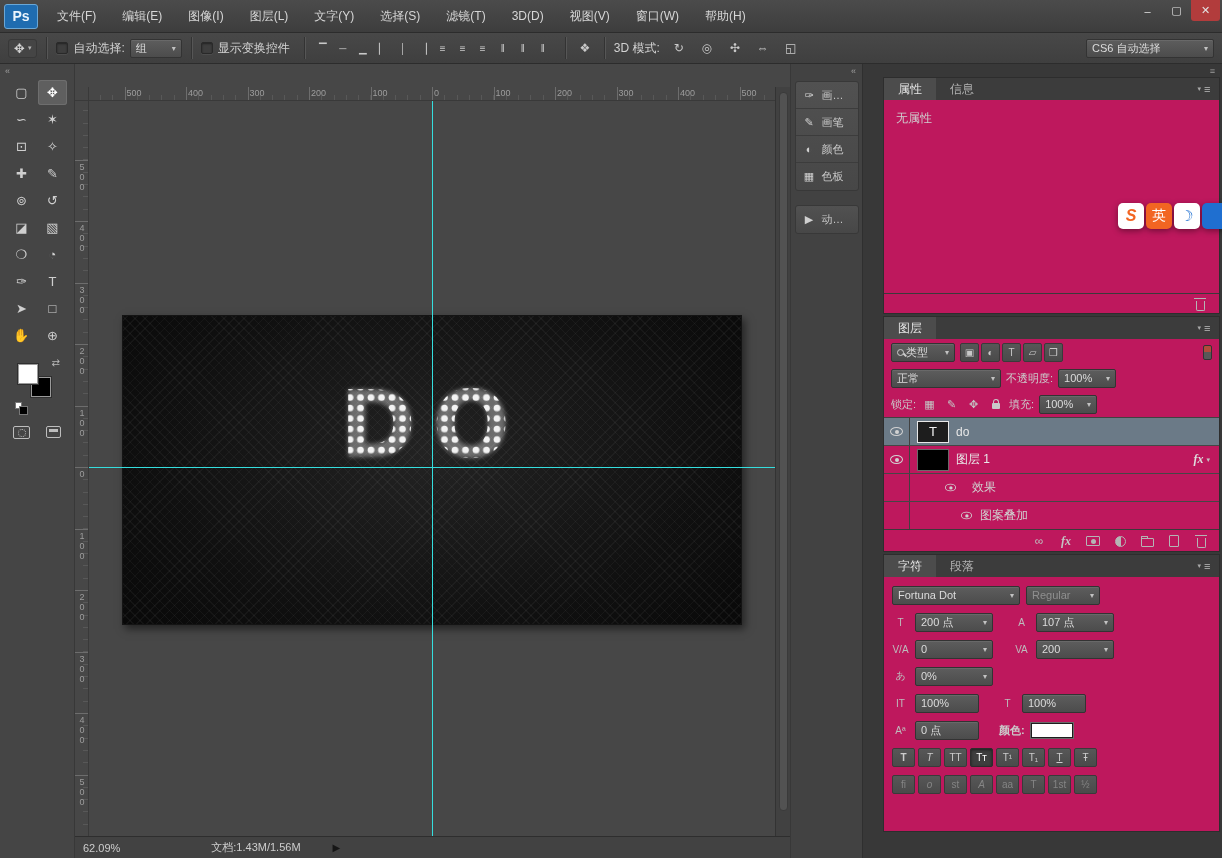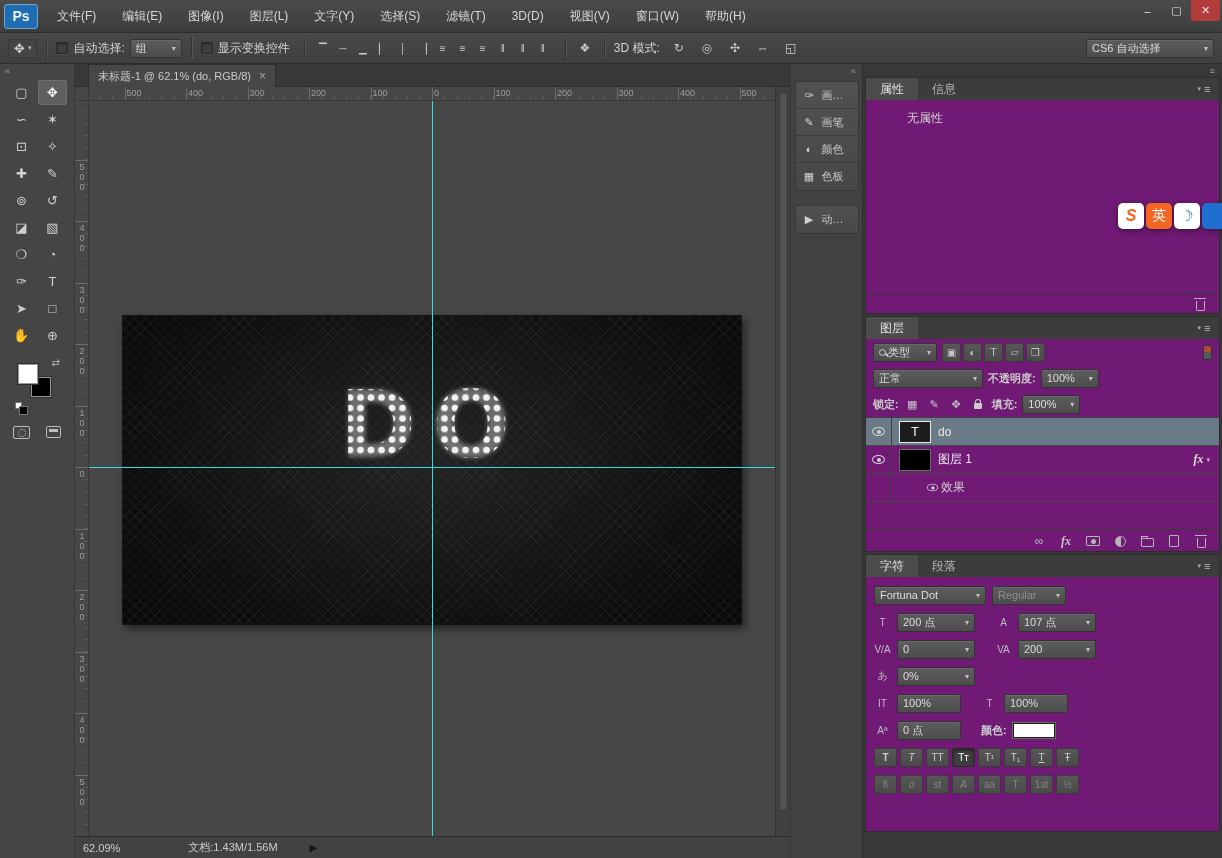--- a/index.html
+++ b/index.html
@@ -22,21 +22,21 @@
   .toolpreset::after{content:"▾";font-size:7px;color:#b5b5b5;}
   .g{color:#d5d5d5;font-size:13px;line-height:1;}
   .sep{width:1px;height:22px;background:#333;box-shadow:1px 0 0 #565656;margin:0 9px;}
   .cb{width:12px;height:12px;background:#3e3e3e;border:1px solid #292929;border-radius:2px;box-shadow:inset 0 1px 2px rgba(0,0,0,.45),0 1px 0 rgba(255,255,255,.06);margin-right:5px;}
   .optlabel{font-size:12px;color:#d2d2d2;margin-right:5px;white-space:nowrap;}
   .dd{display:inline-flex;align-items:center;height:19px;background:linear-gradient(#5d5d5d,#4c4c4c);border:1px solid #333;border-radius:2px;box-shadow:inset 0 1px 0 rgba(255,255,255,.08);padding:0 5px;color:#dcdcdc;font-size:11px;white-space:nowrap;}
   .dd::after{content:"▾";margin-left:auto;padding-left:6px;font-size:8px;color:#c2c2c2;}
   .dd .val{white-space:nowrap;overflow:hidden;}
   .dd.dim .val{color:#8f8f8f;}
   .fld{display:inline-flex;align-items:center;height:19px;background:linear-gradient(#5d5d5d,#4c4c4c);border:1px solid #333;border-radius:2px;box-shadow:inset 0 1px 0 rgba(255,255,255,.08);padding:0 5px;color:#dcdcdc;font-size:11px;}
-  .w52{width:52px;} .w64{width:64px;} .w74{width:74px;} .w78{width:78px;} .w118{width:112px;} .w132{width:132px;} .w110{width:110px;} .w58{width:58px;} .w128{width:128px;}
+  .w52{width:52px;} .w64{width:64px;} .w74{width:74px;} .w78{width:78px;} .w118{width:128px;} .w132{width:132px;} .w110{width:110px;} .w58{width:58px;} .w128{width:128px;}
   .aligngroup{display:flex;gap:2px;margin-right:4px;}
   .alic{width:18px;height:18px;display:flex;align-items:center;justify-content:center;color:#c9c9c9;font-size:10px;border-radius:2px;}
   .optic{width:20px;display:flex;justify-content:center;color:#c9c9c9;font-size:12px;}
   .modeicons{display:flex;gap:8px;margin-left:4px;}
   .modeicons .alic{font-size:12px;width:20px;}
   .cs6dd{margin-left:auto;}
 
   
   .toolbar{position:absolute;left:0;top:64px;width:75px;height:794px;background:#454545;border-right:1px solid #383838;}
   .tb-head{height:13px;display:flex;align-items:center;padding-left:5px;color:#9f9f9f;font-size:9px;}
@@ -78,51 +78,51 @@
   .canvas::before{content:"";position:absolute;inset:0;
     background-image:repeating-linear-gradient(45deg,rgba(255,255,255,.04) 0 1px,transparent 1px 7px),repeating-linear-gradient(-45deg,rgba(255,255,255,.04) 0 1px,transparent 1px 7px);}
   .canvas svg{position:absolute;left:180px;top:45px;}
   .guide{position:absolute;background:#35dede;z-index:5;}
   .guide.v{left:343px;top:0;width:1px;height:735px;}
   .guide.h{left:0;top:366px;width:686px;height:1px;}
   .vscroll{position:absolute;left:700px;top:23px;width:15px;height:749px;background:#414141;border-left:1px solid #333;}
   .vthumb{position:absolute;left:3px;top:5px;width:9px;height:96%;background:#525252;border-radius:4px;border:1px solid #3a3a3a;}
   .statusbar{position:absolute;left:0;top:772px;width:715px;height:22px;background:#424242;border-top:1px solid #2e2e2e;display:flex;align-items:center;padding:0 8px;}
   .zoom{font-size:11px;color:#cdcdcd;}
-  .docinfo{font-size:11px;color:#cdcdcd;margin-left:68px;}
+  .docinfo{font-size:11px;color:#cdcdcd;margin-left:91px;}
   .status-arrow{margin-left:32px;color:#161616;font-size:10px;}
 
   
   .iconstrip{position:absolute;left:790px;top:64px;width:72px;height:794px;background:#424242;border-left:1px solid #383838;}
   .strip-head{height:13px;display:flex;align-items:center;justify-content:flex-end;padding-right:6px;color:#9f9f9f;font-size:9px;}
   .strip-group{width:64px;margin:4px auto 0;background:linear-gradient(#515151,#474747);border:1px solid #383838;border-radius:3px;overflow:hidden;}
   .strip-group.g2{margin-top:14px;}
   .strip-btn{height:27px;display:flex;align-items:center;gap:6px;padding-left:7px;border-bottom:1px solid #3c3c3c;}
   .strip-btn:last-child{border-bottom:none;}
   .strip-ic{color:#cfcfcf;font-size:11px;width:13px;text-align:center;}
   .strip-label{color:#c7c7c7;font-size:11px;white-space:nowrap;}
 
   
   .rightpanel{position:absolute;left:862px;top:64px;width:360px;height:794px;background:#383838;border-left:1px solid #2f2f2f;}
   .rp-head{height:13px;display:flex;align-items:center;justify-content:flex-end;gap:8px;padding-right:7px;color:#9f9f9f;font-size:9px;}
-  .panel{position:absolute;left:2px;right:2px;background:#701a75;border:1px solid #2d2d2d;}
+  .panel{position:absolute;left:20px;right:2px;background:#be185d;border:1px solid #2d2d2d;}
   .ptabs{height:22px;background:#3c3c3c;display:flex;align-items:stretch;}
   .ptab{padding:0 14px;display:flex;align-items:center;color:#b2b2b2;font-size:12px;}
   .ptab.active{background:#4c4c4c;color:#e5e5e5;}
   .pmenu{margin-left:auto;width:30px;display:flex;align-items:center;justify-content:center;color:#bdbdbd;font-size:11px;}
   .pmenu::before{content:"▾";font-size:7px;margin-right:3px;color:#a9a9a9;}
 
   .props{top:13px;height:237px;}
-  .props-body{height:193px;padding:10px 2px;margin-left:39px;}
+  .props-body{height:193px;padding:10px 12px;}
   .noprops{color:#cfcfcf;font-size:12px;}
   .pfoot{height:21px;border-top:1px solid #3a3a3a;display:flex;align-items:center;justify-content:flex-end;padding:0 12px;}
 
   .layerspanel{top:252px;height:236px;}
   .lrow{height:26px;display:flex;align-items:center;padding:0 7px;gap:5px;}
-  .llabel{font-size:11px;color:#cbcbcb;white-space:nowrap;font-weight:bold;}
+  .llabel{font-size:11px;color:#cbcbcb;white-space:nowrap;}
   .i-mag{width:7px;height:7px;border:1.5px solid #ccc;border-radius:50%;position:relative;margin-right:2px;}
   .i-mag::after{content:"";position:absolute;width:4px;height:1.5px;background:#ccc;transform:rotate(45deg);right:-4px;bottom:-1px;}
   .kind{width:64px;}
   .filtericons{display:flex;gap:2px;}
   .fic{width:19px;height:19px;border:1px solid #3a3a3a;border-radius:2px;background:linear-gradient(#575757,#4a4a4a);display:flex;align-items:center;justify-content:center;color:#c8c8c8;font-size:10px;}
   .fswitch{margin-left:auto;width:9px;height:15px;border:1px solid #333;background:linear-gradient(#b24a3a 0 6px,#585858 6px);border-radius:2px;}
   .lkic{width:17px;height:17px;display:flex;align-items:center;justify-content:center;color:#c3c3c3;font-size:11px;}
   .i-lock{width:8px;height:6px;background:#c9c9c9;border-radius:1px;position:relative;margin-top:4px;}
   .i-lock::before{content:"";position:absolute;top:-4px;left:1px;width:4px;height:4px;border:1.5px solid #c9c9c9;border-bottom:none;border-radius:3px 3px 0 0;}
   .llist{height:112px;overflow:hidden;border-top:1px solid #414141;}
@@ -384,26 +384,20 @@
       <span class="swap">⇄</span>
       <span class="dflt"></span>
     </div>
     <div class="tool-extras">
       <span class="i-qmask"></span>
       <span class="i-screen"></span>
     </div>
   </div>
 
   <div class="docarea">
-    <div class="tabbar">
-      <div class="doctab">
-        <span class="doctab-title">未标题-1 @ 62.1% (do, RGB/8)</span>
-        <span class="doctab-close">×</span>
-      </div>
-    </div>
     <div class="corner"></div>
     <div class="hruler">
 
     <span class="rlabel-h" style="left: 35.5px;">500</span>
         <span class="rlabel-h" style="left: 97px;">400</span>
         <span class="rlabel-h" style="left: 158.5px;">300</span>
         <span class="rlabel-h" style="left: 220px;">200</span>
         <span class="rlabel-h" style="left: 281.5px;">100</span>
         <span class="rlabel-h" style="left: 343px;">0</span>
         <span class="rlabel-h" style="left: 404.5px;">100</span>
@@ -579,21 +573,27 @@
           <div class="thumb black"></div>
           <span class="lname">图层 1</span>
           <span class="fxbadge">
               <span>fx</span>
             </span>
         </div>
         <div class="layerrow">
           <div class="eyecell"></div>
           <span class="sub-indent1"></span>
           <span class="i-eye sm"></span>
-          <span class="lname dim" style="margin-left:2px;">效果</span>
+          <span class="lname dim" style="margin-left:15px;">效果</span>
+        </div>
+        <div class="layerrow">
+          <div class="eyecell"></div>
+          <span class="sub-indent2"></span>
+          <span class="i-eye sm"></span>
+          <span class="lname dim" style="margin-left:7px;">图案叠加</span>
         </div>
       </div>
       <div class="lfoot">
         <span class="lf">
             <span class="gl">∞</span>
           </span>
         <span class="lf">
             <span class="fxtext">fx</span>
           </span>
         <span class="lf">

